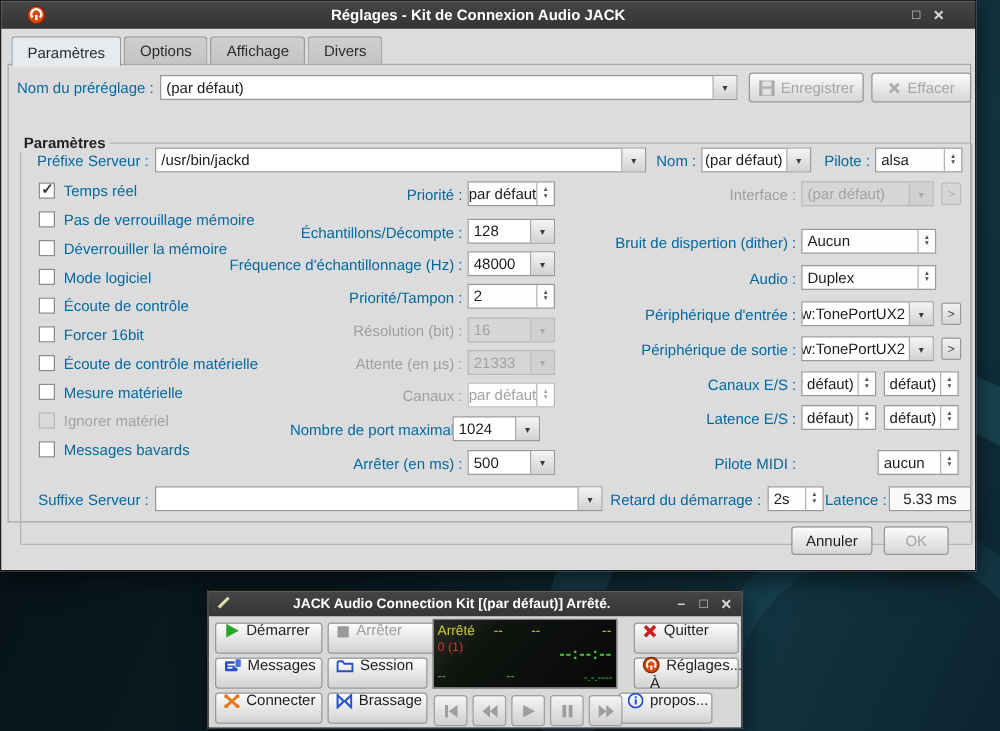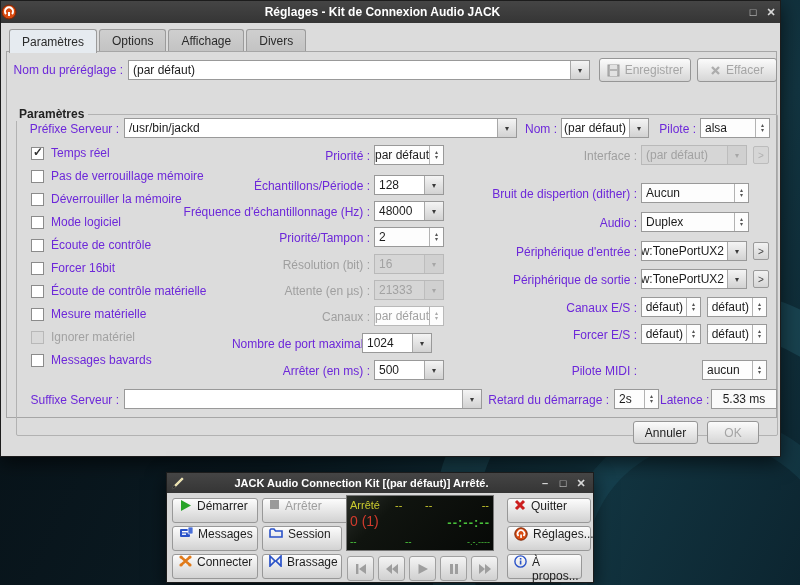--- a/index.html
+++ b/index.html
@@ -5,35 +5,35 @@
   html,body{margin:0;padding:0;background:#05090c;}
   *{box-sizing:border-box;font-family:"Liberation Sans",sans-serif;}
   .desktop{position:relative;width:800px;height:585px;overflow:hidden;
     background:linear-gradient(115deg,#070f14 0%,#0a1a22 45%,#123440 78%,#0c2530 100%);}
   .ring{position:absolute;border-radius:50%;}
   .r1{right:-150px;bottom:-220px;width:520px;height:520px;border:42px solid rgba(58,150,172,0.20);}
   .r2{right:-60px;bottom:-130px;width:300px;height:300px;border:26px solid rgba(58,150,172,0.12);}
 
   
   .win{position:absolute;border:1px solid #1c1c1c;box-shadow:0 6px 18px rgba(0,0,0,.6);}
-  .tbar{height:22px;background:linear-gradient(#454545,#353535);display:flex;align-items:center;padding:0 0;}
+  .tbar{height:22px;background:linear-gradient(#454545,#353535);display:flex;align-items:center;padding:0 20px;}
   .ttext{flex:1;text-align:center;color:#fff;font-weight:bold;font-size:12px;white-space:nowrap;overflow:hidden;}
   .tbtn{color:#d8d8d8;font-size:11px;font-weight:bold;width:18px;text-align:center;cursor:pointer;}
 
   
   .settings{left:0;top:0;width:781px;height:457px;background:#dcdcdc;}
   .settings .body{position:relative;width:100%;height:435px;}
   .tabs{position:absolute;left:8px;top:6px;display:flex;}
   .tab{padding:4px 12px;font-size:12px;color:#2b2b2b;background:linear-gradient(#cfcfcf,#c2c2c2);
     border:1px solid #9b9b9b;border-bottom:none;border-radius:3px 3px 0 0;margin-right:2px;}
   .tab.active{background:#e6ebf0;padding-top:5px;position:relative;z-index:2;}
   .pane{position:absolute;left:5px;top:28px;width:771px;height:367px;border:1px solid #a6a6a6;background:#dcdcdc;}
 
   .abs{position:absolute;}
-  .lbl{font-size:12px;color:#6d28d9;white-space:nowrap;}
+  .lbl{font-size:12px;color:#0369a1;white-space:nowrap;}
   .lbl.r{text-align:right;}
   .lbl.dis{color:#9f9f9f;}
 
   .field{display:flex;align-items:stretch;height:20px;border:1px solid #999;background:#fff;}
   .field .val{flex:1;font-size:12px;color:#1c1c1c;padding:0 4px;display:flex;align-items:center;
     white-space:nowrap;overflow:hidden;position:relative;}
   .field .val.clip span{position:absolute;right:3px;white-space:nowrap;}
   .field .drop{width:19px;background:linear-gradient(#f4f4f4,#d2d2d2);border-left:1px solid #a8a8a8;
     display:flex;align-items:center;justify-content:center;font-size:8px;color:#3a3a3a;}
   .field .spn{width:14px;border-left:1px solid #b3b3b3;display:flex;flex-direction:column;
@@ -50,41 +50,41 @@
     display:flex;align-items:center;justify-content:center;}
   .morebtn.dis{color:#b0b0b0;border-color:#bcbcbc;background:#d6d6d6;}
 
   .btn{height:24px;border:1px solid #969696;border-radius:3px;background:linear-gradient(#fbfbfb,#d6d6d6);
     font-size:12px;color:#222;display:flex;align-items:center;justify-content:center;gap:5px;padding:0 8px;cursor:pointer;}
   .btn.dis{color:#a5a5a5;cursor:default;}
 
   .grp{position:absolute;left:9px;top:62px;width:762px;height:322px;border:1px solid #b2b2b2;border-radius:2px;}
   .grpttl{position:absolute;left:8px;top:55px;background:#dcdcdc;padding:0 4px;font-size:12px;font-weight:bold;color:#222;}
 
-  .cb{display:flex;align-items:flex-end;gap:7px;}
+  .cb{display:flex;align-items:flex-start;gap:7px;}
   .cbbox{width:13px;height:13px;border:1px solid #8b8b8b;background:#fff;position:relative;}
   .cbbox.on::after{content:"✓";position:absolute;left:1px;top:-3px;font-size:12px;color:#333;font-weight:bold;}
   .cb.dis .cbbox{border-color:#b8b8b8;background:#d9d9d9;}
   .cb.dis .lbl{color:#a2a2a2;}
 
   
   .jack{left:166px;top:472px;width:428px;height:111px;background:#d8d8d8;}
   .jack .tbar{height:20px;padding:0 3px;}
   .jack .ttext{font-size:11px;}
   .jbody{position:relative;width:100%;height:91px;}
   .jbtn{position:absolute;height:25px;border:1px solid #989898;border-radius:3px;
-    background:linear-gradient(#fcfcfc,#d2d2d2);display:flex;align-items:flex-start;gap:5px;
-    padding:0 6px;font-size:12px;color:#1e1e1e;cursor:pointer;}
+    background:linear-gradient(#fcfcfc,#d2d2d2);display:flex;align-items:flex-end;gap:5px;
+    padding:11px 6px;font-size:12px;color:#1e1e1e;cursor:pointer;}
   .jbtn.dis{color:#9e9e9e;}
   .lcd{position:absolute;left:179px;top:2px;width:148px;height:56px;border:1px solid #777;
     background:linear-gradient(135deg,#2a2e28 0%,#10140f 28%,#070907 100%);
     font-family:"DejaVu Sans Mono",monospace;overflow:hidden;}
   .lcd span{position:absolute;white-space:nowrap;}
   .ly{color:#cbcb2e;font-size:11px;}
-  .lr{color:#d23b2d;font-size:14px;text-align:right;}
+  .lr{color:#d23b2d;font-size:10px;text-align:right;}
   .lg{color:#49c33b;}
   .ltime{font-size:13px;font-weight:bold;letter-spacing:1px;}
   .tpbtn{position:absolute;top:63px;width:27px;height:25px;border:1px solid #a0a0a0;border-radius:3px;
     background:linear-gradient(#f4f4f4,#d0d0d0);display:flex;align-items:center;justify-content:center;}
   svg{display:block;}
 </style>
 </head>
 <body>
 
 <div class="desktop">
@@ -202,21 +202,21 @@
 
         <div class="abs lbl r" style="left:108px;top:97px;width:255px">Priorité :</div>
         <div class="abs field plain" style="left:367px;top:93px;width:70px">
             <div class="val">(par défaut)</div>
             <div class="spn">
               <span>▴</span>
               <span>▾</span>
             </div>
           </div>
 
-        <div class="abs lbl r" style="left:108px;top:127px;width:255px">Échantillons/Période :</div>
+        <div class="abs lbl r" style="left:108px;top:127px;width:255px">Échantillons/Décompte :</div>
         <div class="abs field" style="left:367px;top:123px;width:70px">
             <div class="val">128</div>
             <div class="drop">▾</div>
           </div>
 
         <div class="abs lbl r" style="left:108px;top:153px;width:255px">Fréquence d'échantillonnage (Hz) :</div>
         <div class="abs field" style="left:367px;top:149px;width:70px">
             <div class="val">48000</div>
             <div class="drop">▾</div>
           </div>
@@ -319,21 +319,21 @@
         <div class="abs field plain" style="left:700px;top:245px;width:60px">
             <div class="val clip">
               <span>(par défaut)</span>
             </div>
             <div class="spn">
               <span>▴</span>
               <span>▾</span>
             </div>
           </div>
 
-        <div class="abs lbl r" style="left:430px;top:276px;width:200px">Forcer E/S :</div>
+        <div class="abs lbl r" style="left:430px;top:276px;width:200px">Latence E/S :</div>
         <div class="abs field plain" style="left:634px;top:272px;width:60px">
             <div class="val clip">
               <span>(par défaut)</span>
             </div>
             <div class="spn">
               <span>▴</span>
               <span>▾</span>
             </div>
           </div>
         <div class="abs field plain" style="left:700px;top:272px;width:60px">
@@ -462,21 +462,21 @@
       </div>
       <div class="jbtn" style="left:95px;top:61px;width:80px">
         <span>
             <svg width="13" height="12">
               <path d="M1 1 L6 6 L1 11 Z" fill="none" stroke="#2a52c8" stroke-width="1.7"></path>
               <path d="M12 1 L7 6 L12 11 Z" fill="none" stroke="#2a52c8" stroke-width="1.7"></path>
             </svg>
           </span>
         <span>Brassage</span>
       </div>
-      <div class="jbtn" style="left:340px;top:61px;width:75px">
+      <div class="jbtn" style="left:328px;top:61px;width:75px">
         <span>
             <svg width="13" height="13">
               <circle cx="6.5" cy="6.5" r="5.6" fill="none" stroke="#2a52c8" stroke-width="1.4"></circle>
               <rect x="5.8" y="5.5" width="1.6" height="4" fill="#2a52c8"></rect>
               <rect x="5.8" y="3" width="1.6" height="1.6" fill="#2a52c8"></rect>
             </svg>
           </span>
         <span>À propos...</span>
       </div>
 

